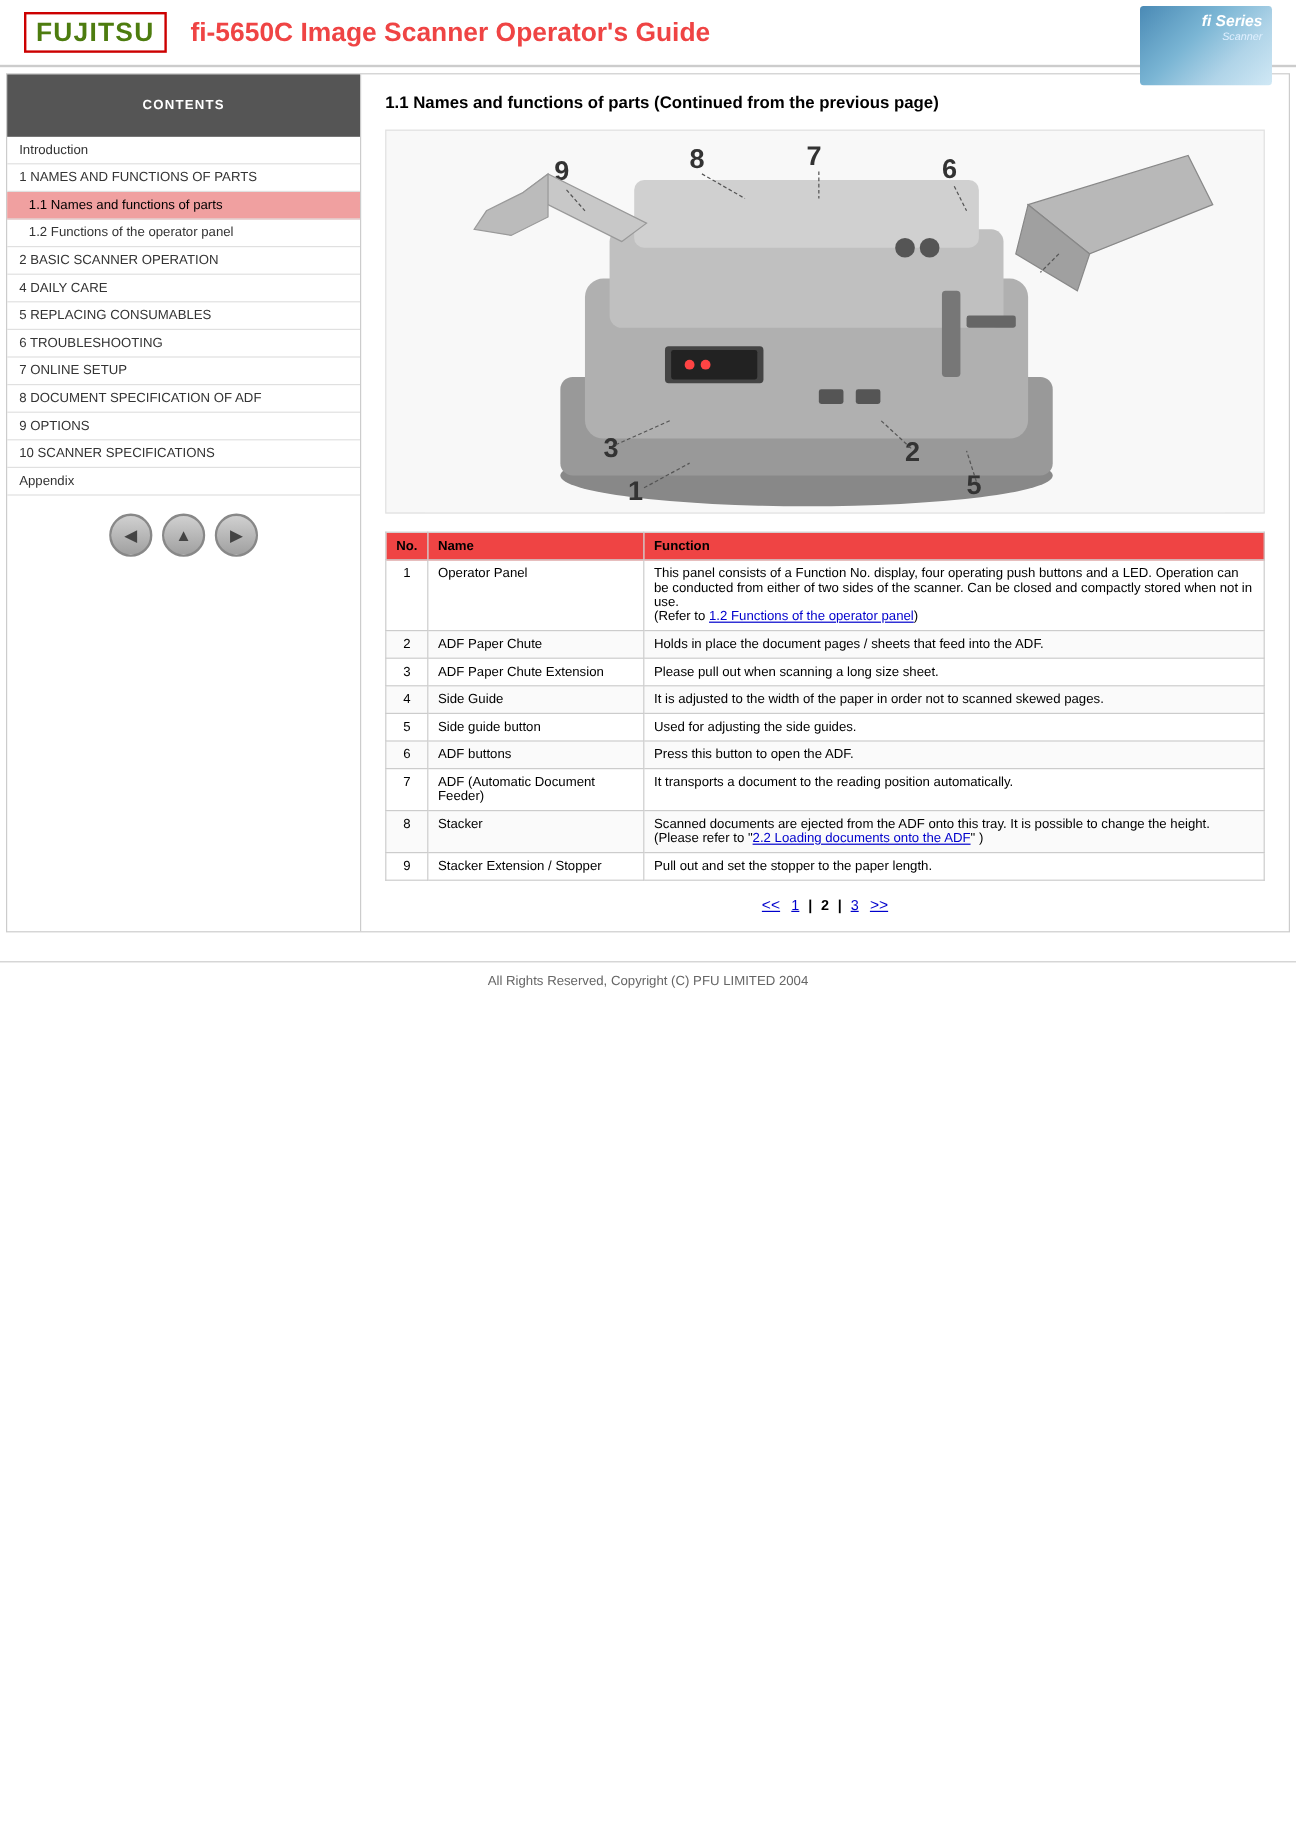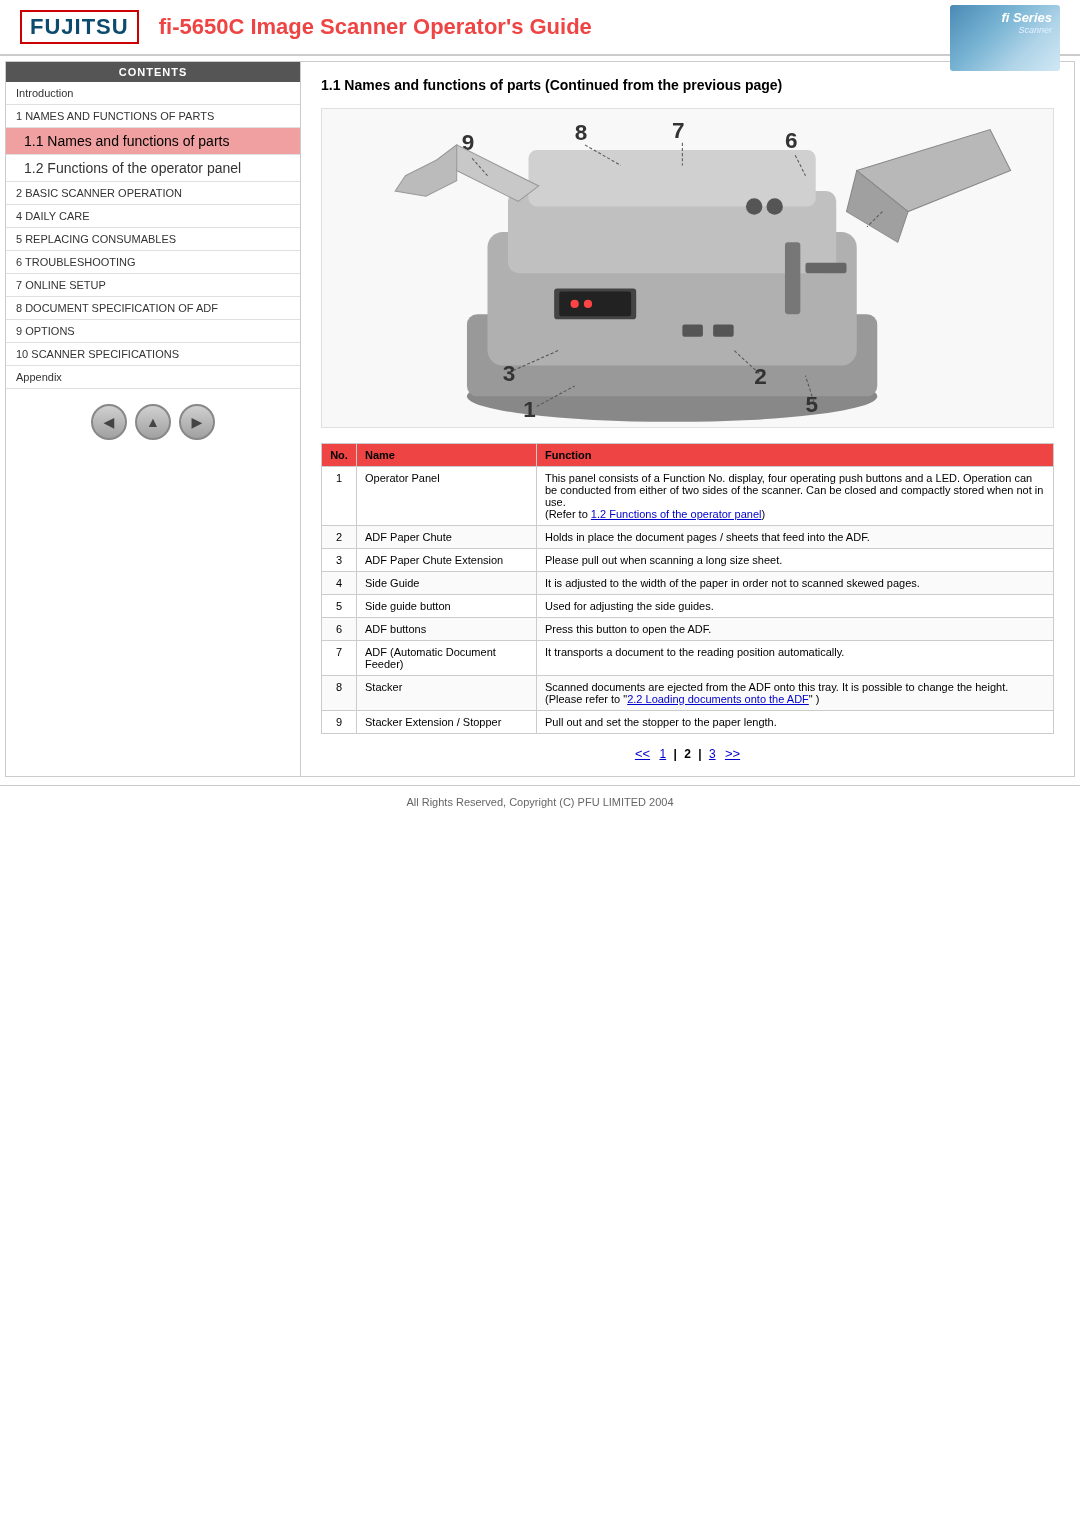--- a/index.html
+++ b/index.html
@@ -21,21 +21,21 @@
     }
     .fujitsu-logo {
       font-size: 22px;
       font-weight: bold;
       color: #cc0000;
       letter-spacing: 1px;
       border: 2px solid #cc0000;
       padding: 2px 8px;
     }
     .fujitsu-logo span {
-      color: #0c4a6e;
+      color: #4d7c0f;
     }
     .header-title {
       font-size: 22px;
       font-weight: bold;
       color: #ef4444;
       flex: 1;
     }
     .fi-series-badge {
       position: absolute;
       right: 20px;
@@ -74,38 +74,38 @@
     .sidebar {
       width: 295px;
       min-width: 295px;
       border-right: 1px solid #ccc;
       font-size: 11px;
     }
     .sidebar-contents-header {
       background: #555;
       color: #fff;
       text-align: center;
-      padding: 4px;
+      padding: 20px;
       font-size: 11px;
       font-weight: bold;
       letter-spacing: 1px;
     }
     .sidebar-item {
       padding: 5px 10px;
       border-bottom: 1px solid #e0e0e0;
       cursor: pointer;
       color: #333;
     }
     .sidebar-item.active {
       background: #f0a0a0;
       color: #000;
     }
     .sidebar-item.sub {
       padding-left: 18px;
-      font-size: 14px;
+      font-size: 11px;
     }
     .sidebar-nav {
       display: flex;
       justify-content: center;
       gap: 8px;
       padding: 15px 10px;
     }
     .nav-btn {
       width: 36px;
       height: 36px;
@@ -197,21 +197,21 @@
       color: #0000cc;
       text-decoration: underline;
       cursor: pointer;
       margin: 0 4px;
       font-size: 13px;
     }
 
     
     .footer {
       text-align: center;
-      margin-top: 8px;
+      margin-top: 24px;
       font-size: 11px;
       color: #666;
       border-top: 1px solid #ccc;
       padding-top: 10px;
       padding-bottom: 10px;
     }
   </style>
 </head>
 <body>
 

